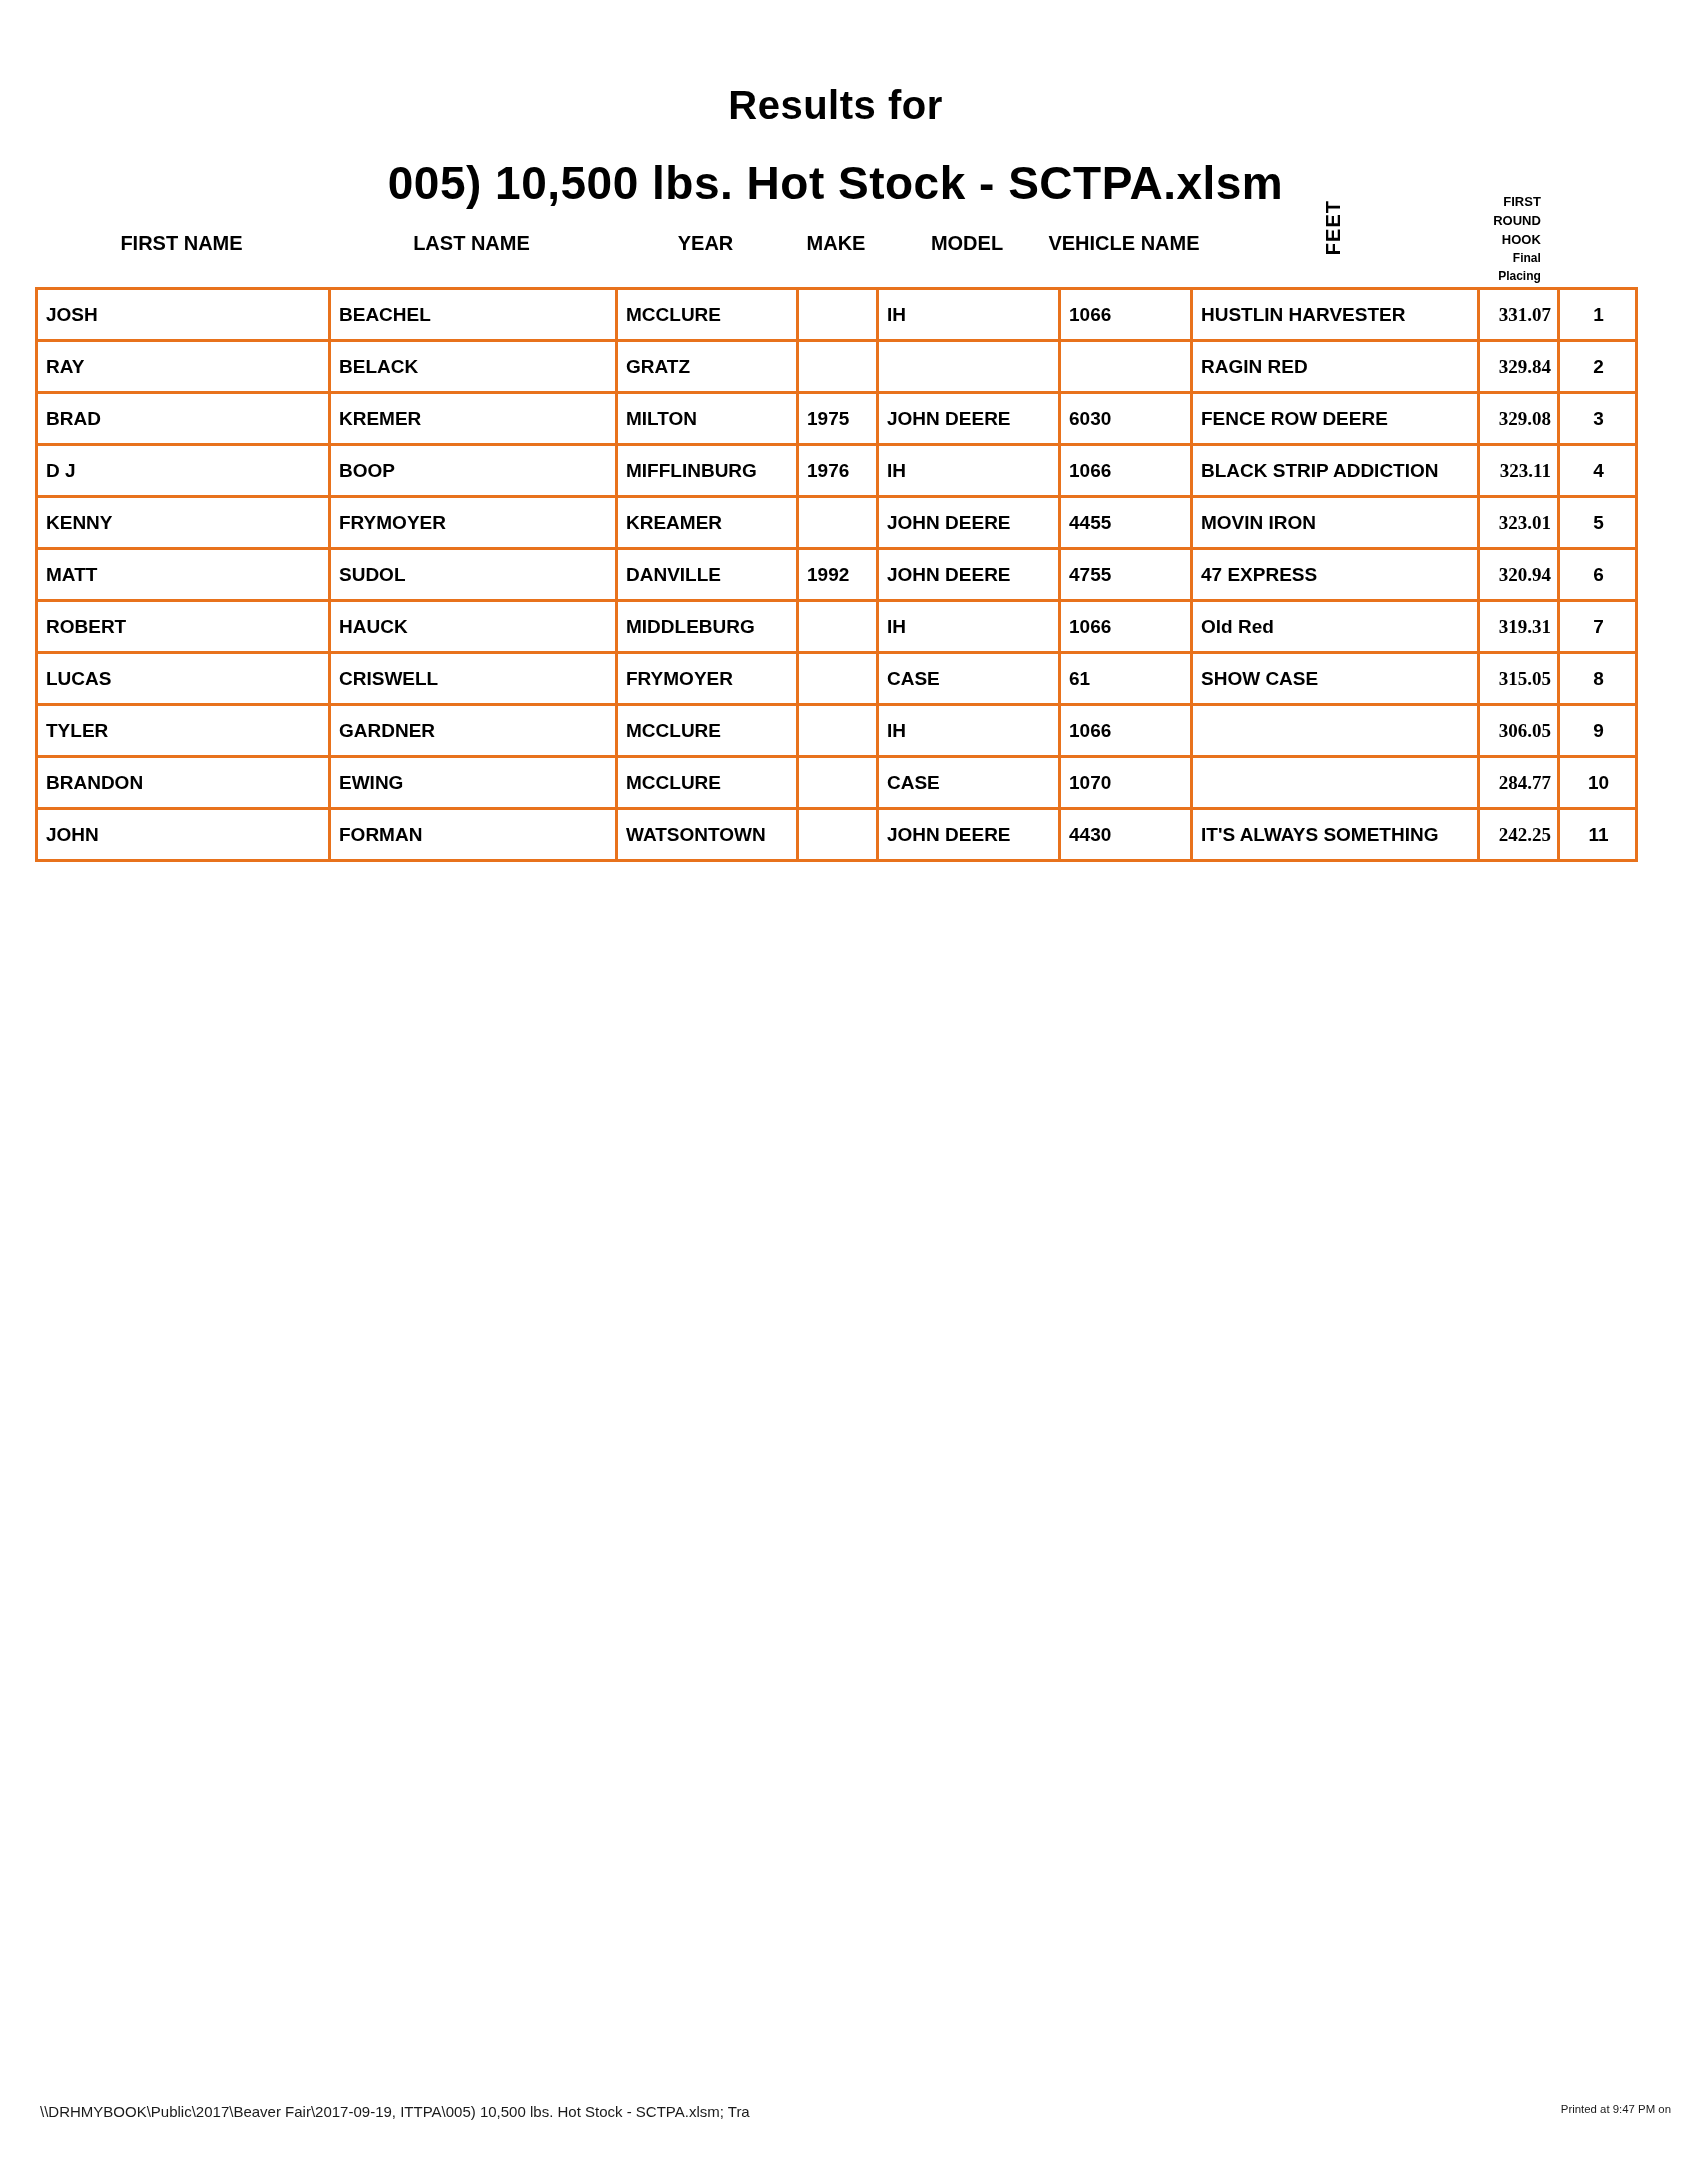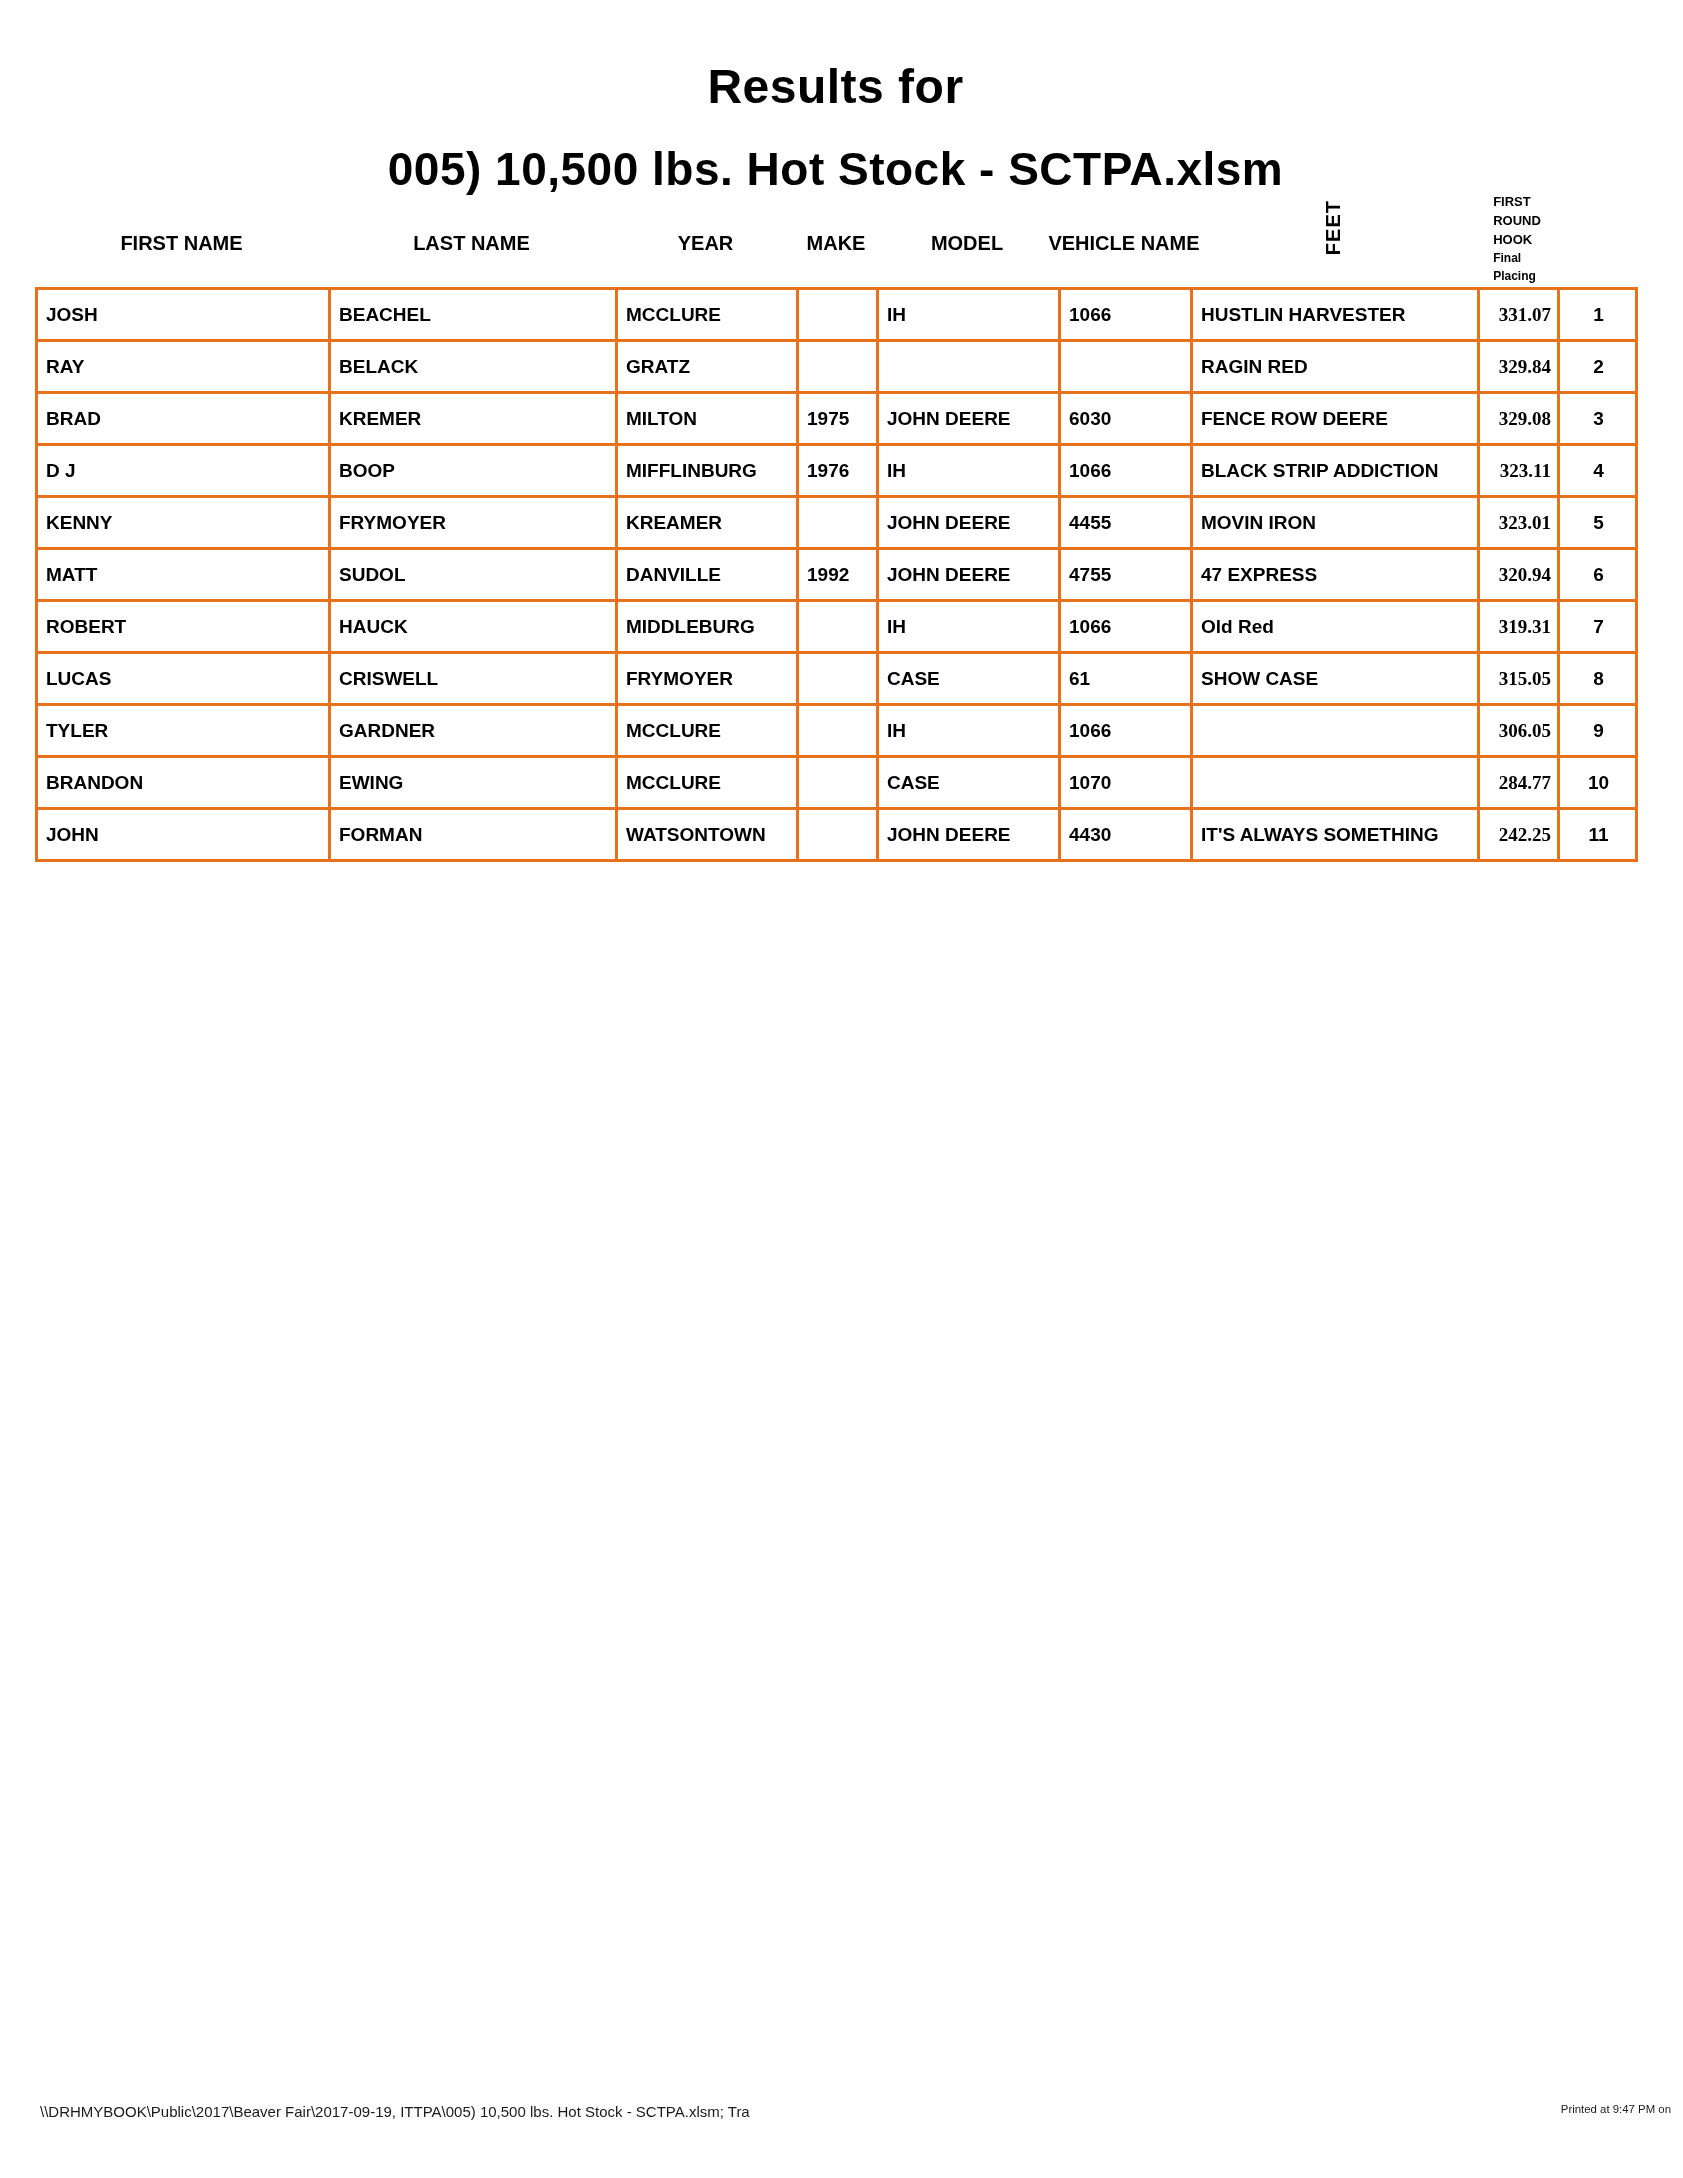--- a/index.html
+++ b/index.html
@@ -7,21 +7,21 @@
   body {
     width: 1683px; height: 2178px;
     position: relative;
     font-family: "Liberation Sans", sans-serif;
     color: #000;
     overflow: hidden;
   }
   .sheet { position: absolute; left: 0; top: 0; width: 1683px; height: 2178px; }
 
   .title-wrap { position: absolute; left: 35px; top: 59px; width: 1601px; text-align: center; }
-  .title-line1 { font-size: 48px; font-weight: bold; letter-spacing: 0.5px; }
+  .title-line1 { font-size: 40px; font-weight: bold; letter-spacing: 0.5px; margin-top: 24px; }
   .title-line2 { font-size: 46px; font-weight: bold; margin-top: 28px; letter-spacing: 0.5px; }
 
   .grid-cols {
     display: grid;
     grid-template-columns: 293px 287px 181px 80px 182px 132px 287px 80px 78px;
   }
 
   .header-row {
     position: absolute; left: 35px; top: 183px; width: 1601px; height: 104px;
   }
@@ -31,21 +31,21 @@
     font-size: 20px; font-weight: bold; white-space: nowrap;
   }
   .hcell.feet-cell {
     align-items: center; justify-content: center; padding-bottom: 14px;
   }
   .feet-label {
     writing-mode: vertical-rl; transform: rotate(180deg);
     font-size: 20px; font-weight: bold; letter-spacing: 1px;
   }
   .hcell.placing-cell { padding-bottom: 2px; }
-  .placing-stack { text-align: left; font-weight: bold; line-height: 19px; }
+  .placing-stack { text-align: right; font-weight: bold; line-height: 19px; }
   .placing-stack .big { font-size: 13px; }
   .placing-stack .small { font-size: 12px; line-height: 18px; }
 
   table.results {
     position: absolute; left: 35px; top: 287px;
     width: 1601px;
     border-collapse: collapse;
     table-layout: fixed;
   }
   table.results td {

